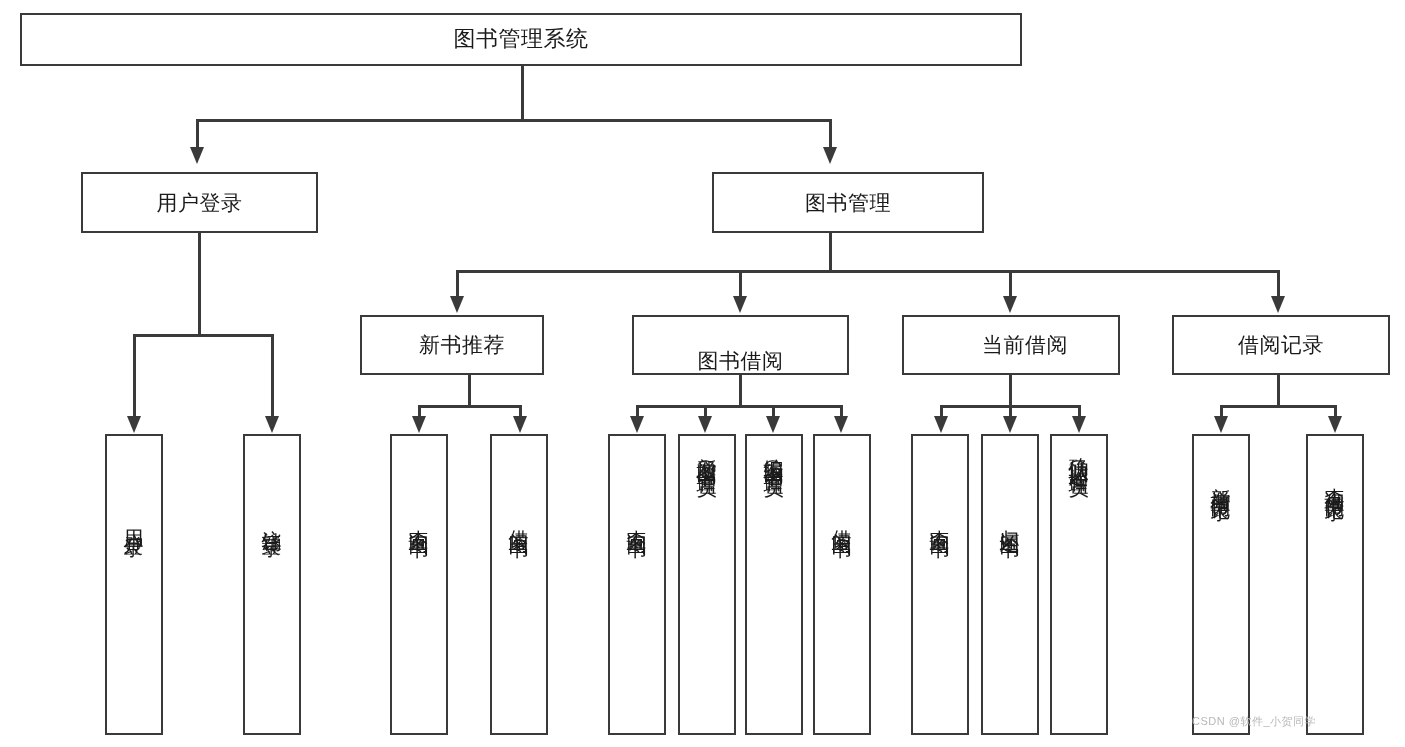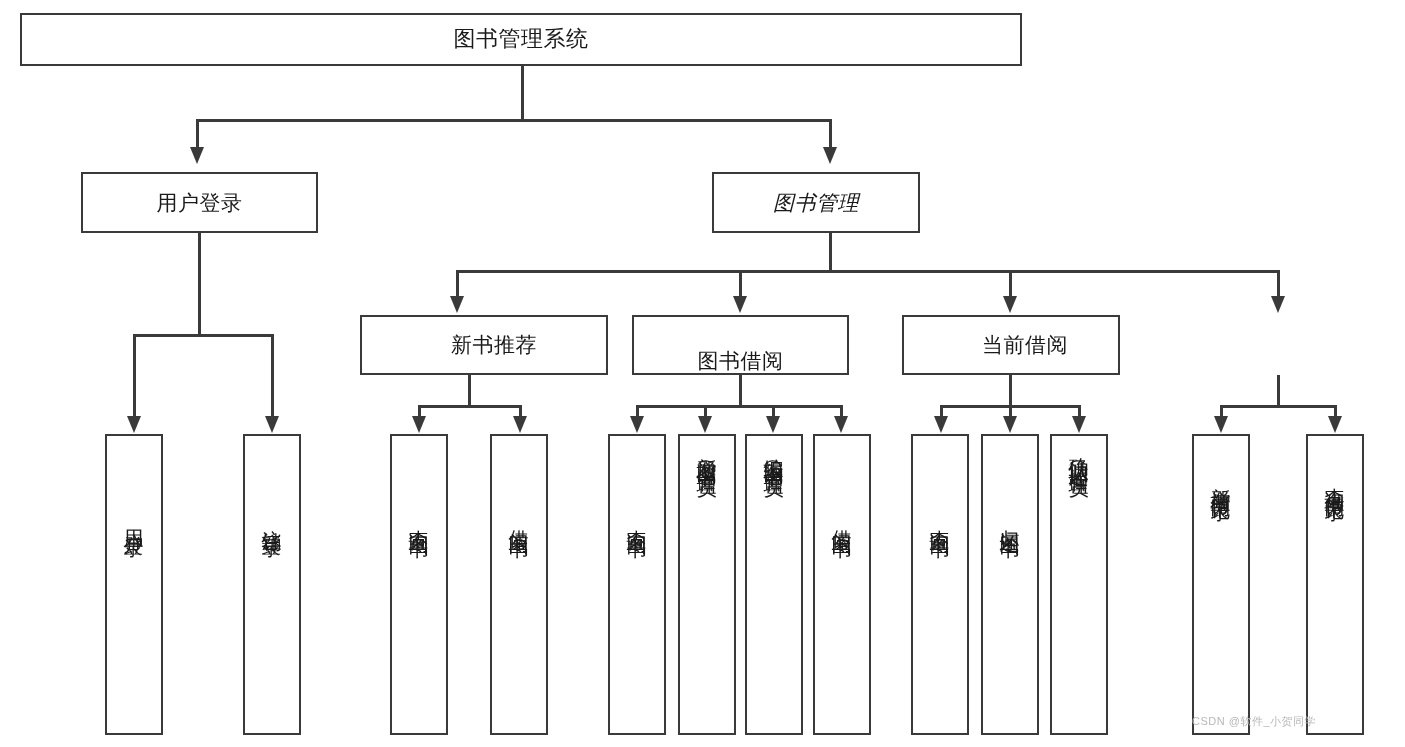--- a/index.html
+++ b/index.html
@@ -84,21 +84,21 @@
   <div class="ln h" style="left:196px;top:119px;width:635px;"></div>
 
   <div class="ln v" style="left:196px;top:119px;height:30px;"></div>
   <div class="arrow" style="left:190px;top:147px;"></div>
   <div class="ln v" style="left:829px;top:119px;height:30px;"></div>
   <div class="arrow" style="left:823px;top:147px;"></div>
 
   <div class="node h" style="left:81px;top:172px;width:237px;height:61px;">
     <span>用户登录</span>
   </div>
-  <div class="node h" style="left:712px;top:172px;width:208px;height:61px;font-style:italic;">
+  <div class="node h" style="left:712px;top:172px;width:272px;height:61px;">
     <span>图书管理</span>
   </div>
 
   <div class="ln v" style="left:198px;top:233px;height:103px;"></div>
   <div class="ln h" style="left:133px;top:334px;width:141px;"></div>
   <div class="ln v" style="left:133px;top:334px;height:84px;"></div>
   <div class="arrow" style="left:127px;top:416px;"></div>
   <div class="ln v" style="left:271px;top:334px;height:84px;"></div>
   <div class="arrow" style="left:265px;top:416px;"></div>
 
@@ -106,28 +106,31 @@
   <div class="ln h" style="left:456px;top:270px;width:823px;"></div>
   <div class="ln v" style="left:456px;top:270px;height:28px;"></div>
   <div class="arrow" style="left:450px;top:296px;"></div>
   <div class="ln v" style="left:739px;top:270px;height:28px;"></div>
   <div class="arrow" style="left:733px;top:296px;"></div>
   <div class="ln v" style="left:1009px;top:270px;height:28px;"></div>
   <div class="arrow" style="left:1003px;top:296px;"></div>
   <div class="ln v" style="left:1277px;top:270px;height:28px;"></div>
   <div class="arrow" style="left:1271px;top:296px;"></div>
 
-  <div class="node h" style="left:360px;top:315px;width:248px;height:60px;padding-left:20px;">
+  <div class="node h" style="left:360px;top:315px;width:184px;height:60px;padding-left:20px;">
     <span>新书推荐</span>
   </div>
   <div class="node h" style="left:632px;top:315px;width:217px;height:60px;align-items:flex-end;">
     <span>图书借阅</span>
   </div>
   <div class="node h" style="left:902px;top:315px;width:218px;height:60px;padding-left:28px;">
     <span>当前借阅</span>
+  </div>
+  <div class="node h" style="left:1172px;top:315px;width:218px;height:60px;">
+    <span>借阅记录</span>
   </div>
 
   <div class="ln v" style="left:468px;top:375px;height:32px;"></div>
   <div class="ln h" style="left:418px;top:405px;width:103px;"></div>
   <div class="ln v" style="left:418px;top:405px;height:14px;"></div>
   <div class="arrow" style="left:412px;top:416px;"></div>
   <div class="ln v" style="left:519px;top:405px;height:14px;"></div>
   <div class="arrow" style="left:513px;top:416px;"></div>
 
   <div class="ln v" style="left:739px;top:375px;height:32px;"></div>

